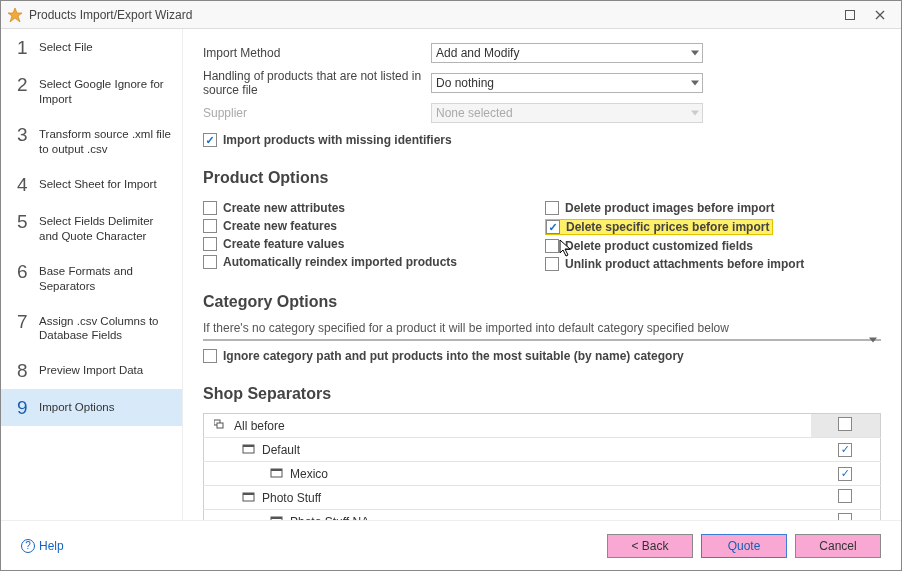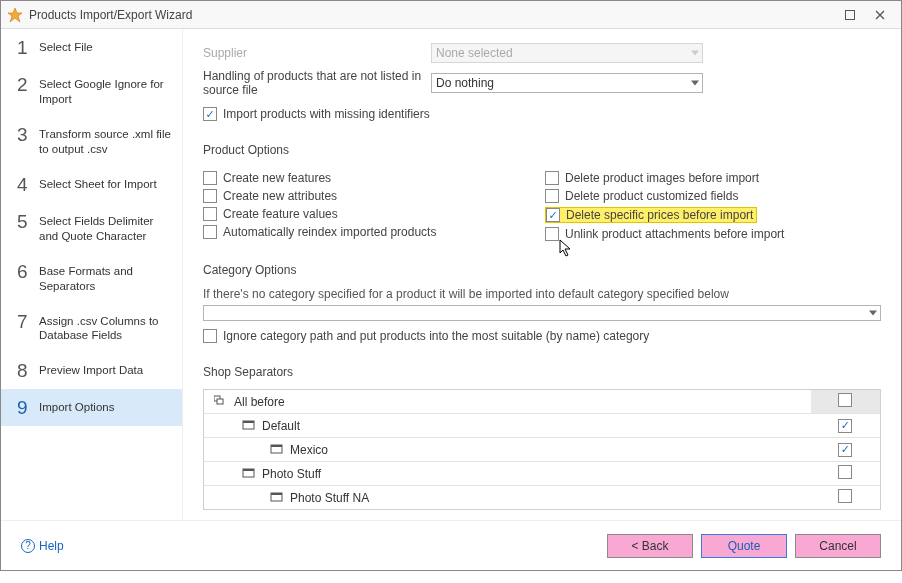--- a/index.html
+++ b/index.html
@@ -17,25 +17,25 @@
   .step.active .num { color: #1a5fb4; }
   .step .label { font-size: 11.5px; color: #333; line-height: 1.3; padding-top: 2px; }
   .content { flex: 1; padding: 14px 20px 10px 20px; overflow-y: auto; display: flex; flex-direction: column; }
   .form-row { display: flex; align-items: center; margin-bottom: 6px; }
   .form-row .lbl { width: 228px; font-size: 12px; color: #444; }
   .form-row .lbl.disabled { color: #aaa; }
   .select { flex: 1; max-width: 272px; height: 20px; border: 1px solid #b4b4b4; display: flex; align-items: center; padding: 0 4px; font-size: 12px; color: #333; background: #fff; position: relative; }
   .select.disabled { color: #aaa; border-color: #d6d6d6; background: #f5f5f5; }
   .select .caret { position: absolute; right: 3px; top: 50%; transform: translateY(-50%); width: 0; height: 0; border-left: 4px solid transparent; border-right: 4px solid transparent; border-top: 5px solid #666; }
   .select.disabled .caret { border-top-color: #ccc; }
-  .chk-row { display: flex; align-items: center; margin: 4px 0; }
+  .chk-row { display: flex; align-items: center; margin: 4px 0; font-weight: bold; }
   .chk { width: 14px; height: 14px; border: 1px solid #888; margin-right: 6px; display: flex; align-items: center; justify-content: center; font-size: 11px; color: #1a6fca; flex: 0 0 14px; background:#fff;}
   .chk.checked::after { content: "✓"; line-height: 1; }
   .chk-label { font-size: 12px; color: #444; }
-  h3.section { font-size: 12px; font-weight: 400; color: #444; margin: 18px 0 10px 0; }
+  h3.section { font-size: 16px; font-weight: 700; color: #444; margin: 18px 0 10px 0; }
   .two-col { display: flex; gap: 6px; }
   .two-col .col { flex: 1; min-width: 0; }
   .highlight-wrap { display: inline-flex; align-items: center; background: #fff06a; border: 1px solid #e2c300; padding: 0 3px 0 0; }
   .cat-hint { font-size: 12px; color: #555; margin-bottom: 4px; }
   .cat-select { width: 100%; height: 20px; border: 1px solid #b4b4b4; position: relative; }
   .cat-select .caret2 { position: absolute; right: 3px; top: 50%; transform: translateY(-50%); width: 0; height: 0; border-left: 4px solid transparent; border-right: 4px solid transparent; border-top: 5px solid #666; }
   .assoc-table { width: 100%; border: 1px solid #cfcfcf; border-collapse: collapse; }
   .assoc-table tr { border-bottom: 1px solid #e3e3e3; height: 24px; }
   .assoc-table tr:last-child { border-bottom: none; }
   .assoc-table td { padding: 0 4px; }
@@ -111,75 +111,82 @@
         </div>
         <div class="step active">
           <div class="num">9</div>
           <div class="label">Import Options</div>
         </div>
       </div>
 
     <div class="content">
 
       <div class="form-row">
-        <div class="lbl disabled">Supplier</div>
-        <div class="select disabled">
-          <span>None selected</span>
+        <div class="lbl">Import Method</div>
+        <div class="select">
+          <span>Add and Modify</span>
             <div class="caret"></div>
         </div>
       </div>
       <div class="form-row">
         <div class="lbl">Handling of products that are not listed in source file</div>
         <div class="select">
           <span>Do nothing</span>
             <div class="caret"></div>
         </div>
       </div>
+      <div class="form-row">
+        <div class="lbl disabled">Supplier</div>
+        <div class="select disabled">
+          <span>None selected</span>
+            <div class="caret"></div>
+        </div>
+      </div>
       <div class="chk-row">
         <div id="chk-import-missing" class="chk checked"></div>
         <span class="chk-label">Import products with missing identifiers</span>
       </div>
 
       <h3 class="section">Product Options</h3>
       <div class="two-col">
         <div class="col" id="po-left">
             <div class="chk-row">
               <div class="chk"></div>
+              <span class="chk-label">Create new attributes</span>
+            </div>
+            <div class="chk-row">
+              <div class="chk"></div>
               <span class="chk-label">Create new features</span>
-            </div>
-            <div class="chk-row">
-              <div class="chk"></div>
-              <span class="chk-label">Create new attributes</span>
             </div>
             <div class="chk-row">
               <div class="chk"></div>
               <span class="chk-label">Create feature values</span>
             </div>
             <div class="chk-row">
               <div class="chk"></div>
               <span class="chk-label">Automatically reindex imported products</span>
             </div>
           </div>
         <div class="col" id="po-right">
             <div class="chk-row">
               <div class="chk"></div>
               <span class="chk-label">Delete product images before import</span>
-            </div>
-            <div class="chk-row">
-              <div class="chk"></div>
-              <span class="chk-label">Delete product customized fields</span>
             </div>
             <div class="chk-row">
               <span class="highlight-wrap">
                 <div class="chk checked"></div>
                 <span class="chk-label">Delete specific prices before import</span>
               </span>
             </div>
             <div class="chk-row">
               <div class="chk"></div>
+              <span class="chk-label">Delete product customized fields</span>
+            </div>
+            <div class="chk-row">
+              <div class="chk"></div>
               <span class="chk-label">Unlink product attachments before import</span>
             </div>
           </div>
       </div>
 
       <h3 class="section">Category Options</h3>
       <div class="cat-hint">If there's no category specified for a product it will be imported into default category specified below</div>
       <div class="cat-select">
           <div class="caret2"></div>
         </div>

